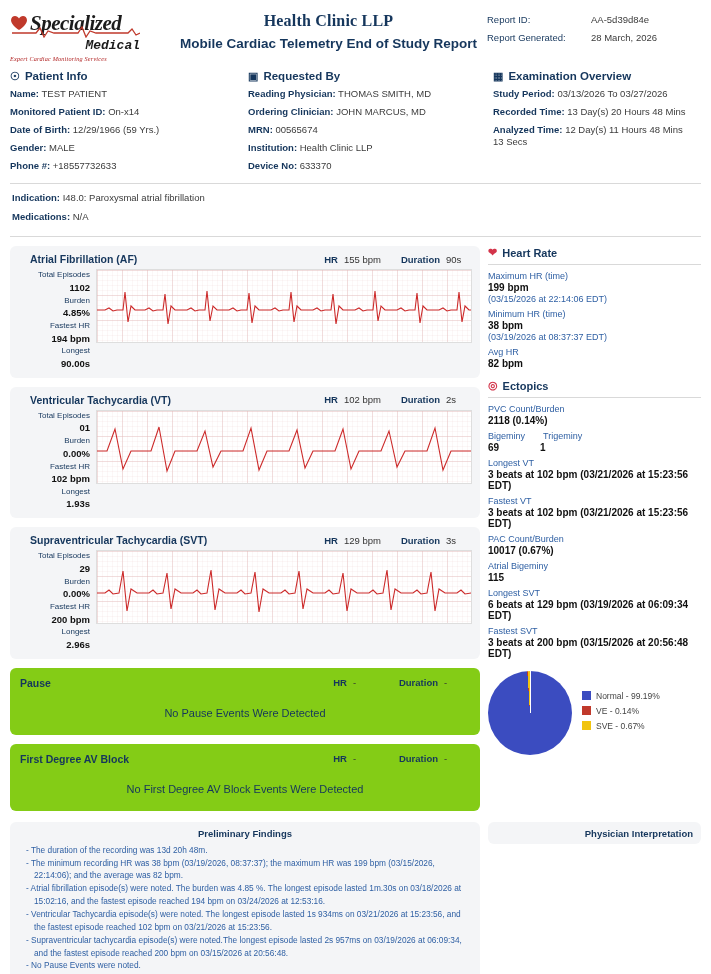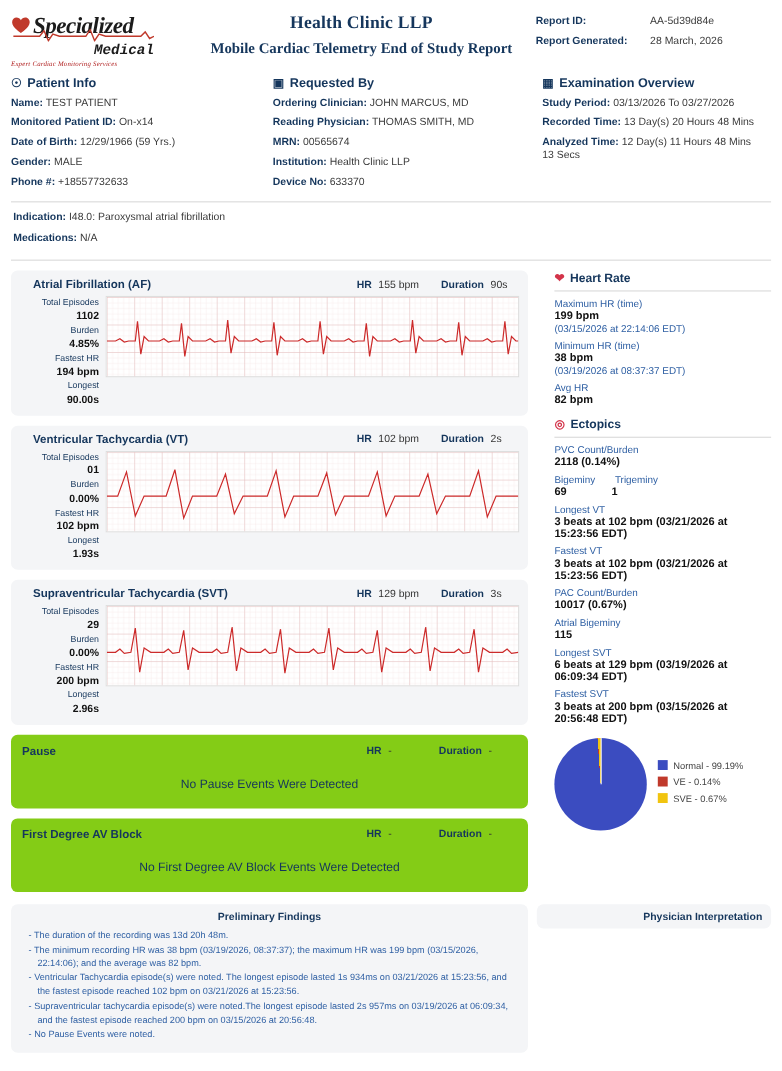--- a/index.html
+++ b/index.html
@@ -37,26 +37,26 @@
     margin-top: 1px; letter-spacing: .2px;
   }
   .logo-heart { position:absolute; left: 0; top: 1px; }
 
   .title-col { flex: 1; text-align: center; padding-top: 4px; }
   .title-main {
     font-family: "Liberation Serif", serif;
     font-size: 16px; font-weight: bold; color: #15365c; letter-spacing: .2px;
   }
   .title-sub {
-    font-family: Liberation Serif, serif;
+    font-family: Liberation Sans, sans-serif;
     font-size: 13.5px; font-weight: bold; color: #15365c; margin-top: 6px;
   }
   .report-col { width: 214px; padding-top: 6px; }
   .rrow { display: flex; font-size: 9.5px; margin-bottom: 7px; }
-  .rlabel { color: #15365c; font-weight: bold; width: 104px; }
+  .rlabel { color: #15365c; font-weight: normal; width: 104px; }
   .rval { color: #3b3b3b; }
 
   
   .info-row { display:flex; margin-top: 8px; }
   .info-col { padding-right: 8px; }
   .c1 { width: 238px; }
   .c2 { width: 245px; }
   .c3 { width: 200px; padding-right: 0; }
   .panel-head {
     display:flex; align-items:center; gap:5px;
@@ -66,21 +66,21 @@
   .kv { font-size: 9.5px; margin-bottom: 6px; color:#3b3b3b; line-height: 1.25; }
   .kv b { color:#15365c; font-weight: bold; }
   .hr-line { border-top: 1px solid #d9d9d9; margin: 6px 0 0 0; }
 
   .indic { font-size: 9.5px; color:#3b3b3b; padding: 8px 2px 0 2px; }
   .indic b { color:#15365c; }
   .indic2 { font-size: 9.5px; color:#3b3b3b; padding: 8px 2px 8px 2px; }
   .indic2 b { color:#15365c; }
 
   
-  .body-row { display:flex; gap: 24px; }
+  .body-row { display:flex; gap: 8px; }
   .left-col { width: 470px; }
   .right-col { width: 213px; }
 
   .card {
     background:#f4f5f7; border-radius: 6px; margin-bottom: 9px;
     padding: 7px 8px;
   }
   .ev-top { display:flex; align-items:center; }
   .ev-name { font-size: 10.5px; font-weight:bold; color:#15365c; flex:1; padding-left: 12px;}
   .ev-metrics { display:flex; align-items:center; gap: 6px; font-size: 9.5px; }
@@ -182,22 +182,22 @@
       <div class="kv"><b>Date of Birth:</b> <span>12/29/1966 (59 Yrs.)</span></div>
       <div class="kv"><b>Gender:</b> <span>MALE</span></div>
       <div class="kv"><b>Phone #:</b> <span>+18557732633</span></div>
     </div>
 
     <div class="info-col c2">
       <div class="panel-head">
         <span class="gi">▣</span>
         <span>Requested By</span>
       </div>
+      <div class="kv"><b>Reading Physician:</b> <span>THOMAS SMITH, MD</span></div>
       <div class="kv"><b>Ordering Clinician:</b> <span>JOHN MARCUS, MD</span></div>
-      <div class="kv"><b>Reading Physician:</b> <span>THOMAS SMITH, MD</span></div>
       <div class="kv"><b>MRN:</b> <span>00565674</span></div>
       <div class="kv"><b>Institution:</b> <span>Health Clinic LLP</span></div>
       <div class="kv"><b>Device No:</b> <span>633370</span></div>
     </div>
 
     <div class="info-col c3">
       <div class="panel-head">
         <span class="gi">▦</span>
         <span>Examination Overview</span>
       </div>
@@ -420,20 +420,21 @@
       </div>
     </div>
   </div>
 
   <div class="findings-row">
     <div class="findings">
       <div class="findings-title">Preliminary Findings</div>
       <ul>
         <li>- The duration of the recording was 13d 20h 48m.</li>
         <li>- The minimum recording HR was 38 bpm (03/19/2026, 08:37:37); the maximum HR was 199 bpm (03/15/2026, 22:14:06); and the average was 82 bpm.</li>
+        <li>- Atrial fibrillation episode(s) were noted. The burden was 4.85 %. The longest episode lasted 1m.30s on 03/18/2026 at 15:02:16, and the fastest episode reached 194 bpm on 03/24/2026 at 12:53:16.</li>
         <li>- Ventricular Tachycardia episode(s) were noted. The longest episode lasted 1s 934ms on 03/21/2026 at 15:23:56, and the fastest episode reached 102 bpm on 03/21/2026 at 15:23:56.</li>
         <li>- Supraventricular tachycardia episode(s) were noted.The longest episode lasted 2s 957ms on 03/19/2026 at 06:09:34, and the fastest episode reached 200 bpm on 03/15/2026 at 20:56:48.</li>
         <li>- No Pause Events were noted.</li>
 
       </ul>
     </div>
     <div class="phys">
       <div class="phys-title">Physician Interpretation</div>
     </div>
   </div>

